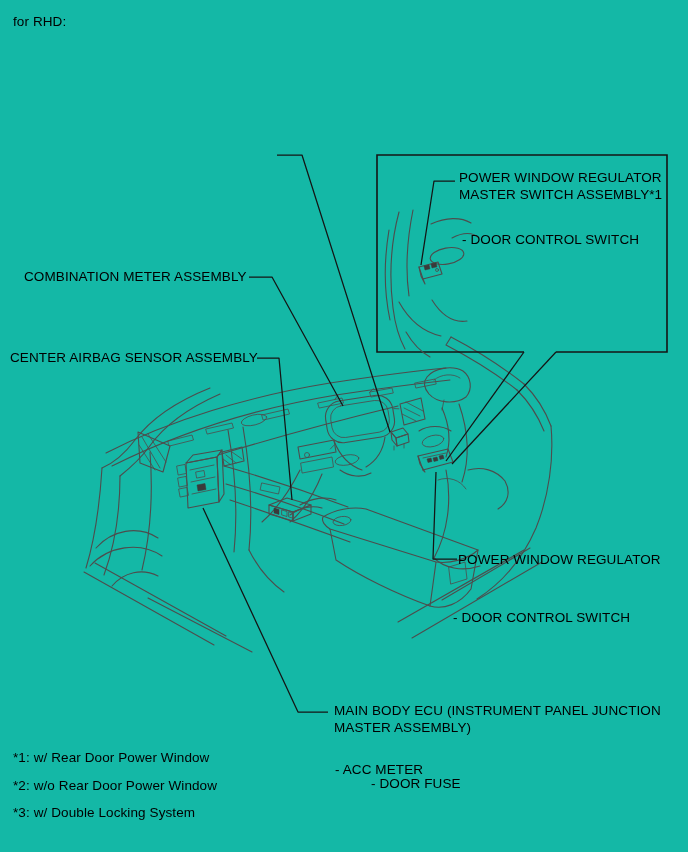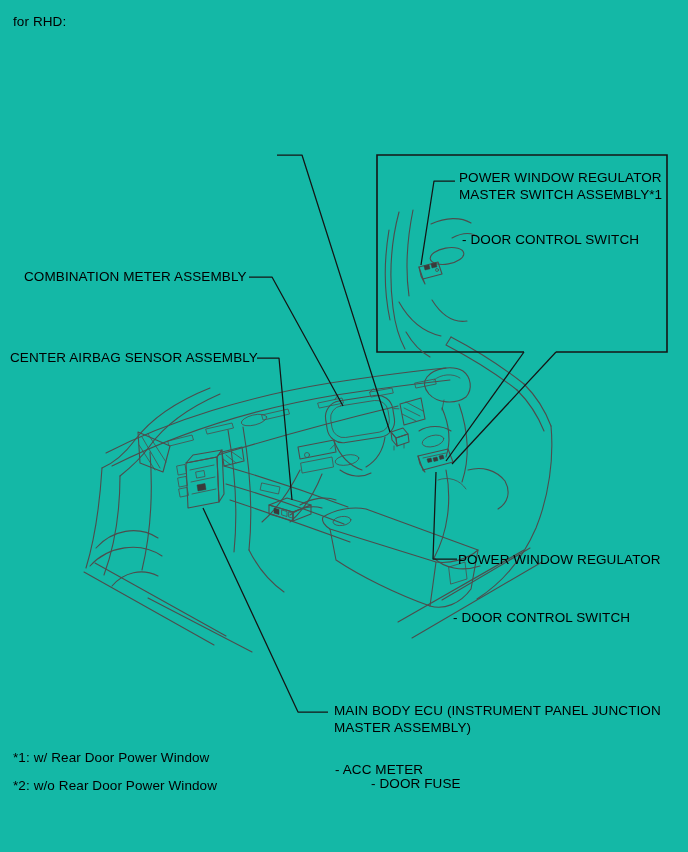--- a/index.html
+++ b/index.html
@@ -217,14 +217,15 @@
   </div>
 
   <div class="label" style="left:335px;top:761px;">- ACC METER</div>
 
   <div class="label" style="left:335px;top:775px;margin-left:36px;">- DOOR FUSE</div>
 
   <div class="label" style="left:13px;top:749px;text-align:right;">*1: w/ Rear Door Power Window</div>
 
   <div class="label" style="left:13px;top:777px;">*2: w/o Rear Door Power Window</div>
 
+  <div class="label" style="left:13px;top:804px;">*3: w/ Double Locking System</div>
 
 </div>
 
 </body></html>

